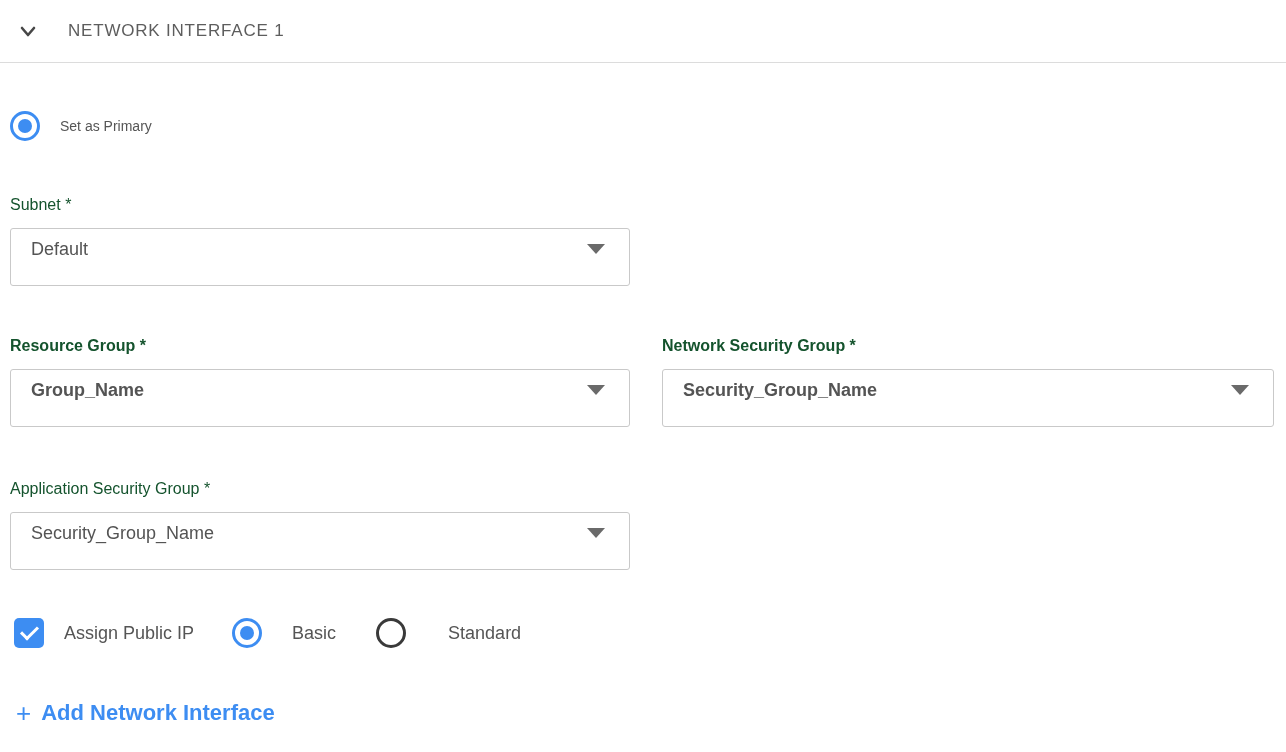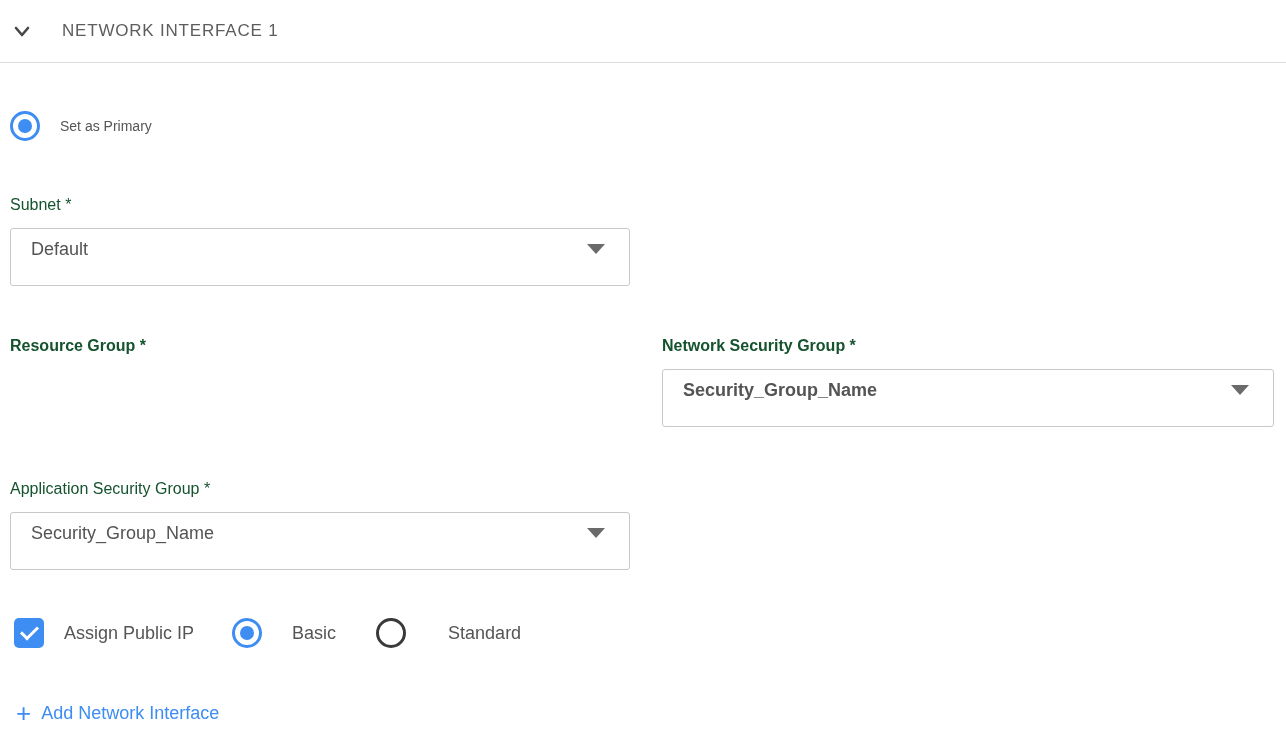--- a/index.html
+++ b/index.html
@@ -8,21 +8,21 @@
     width: 1286px; height: 752px;
     background: #ffffff;
     font-family: "Liberation Sans", sans-serif;
     color: #555555;
     overflow: hidden;
   }
 
   
   .section-header {
     display: flex; align-items: center;
-    padding: 14px 0 0 12px;
+    padding: 14px 0 0 18px;
     height: 48px;
   }
   .chevron {
     width: 20px; height: 20px;
     cursor: pointer;
     flex: 0 0 auto;
   }
   .section-title {
     margin-left: 30px;
     font-size: 17px;
@@ -150,22 +150,22 @@
     width: fit-content;
   }
   .plus-icon {
     font-size: 26px;
     font-weight: 400;
     color: #3d8df2;
     line-height: 26px;
   }
   .add-link-label {
     margin-left: 10px;
-    font-size: 18px;
-    font-weight: 400;
+    font-size: 22px;
+    font-weight: 700;
     color: #3d8df2;
   }
 </style>
 </head>
 <body>
 
 <div class="section-header">
   <svg class="chevron" viewBox="0 0 20 20">
     <polyline points="4,7 10,14 16,7" fill="none" stroke="#474747" stroke-width="2.6" stroke-linecap="round" stroke-linejoin="round"></polyline>
   </svg>
@@ -184,20 +184,24 @@
     <div class="field-label">Subnet *</div>
     <div class="dropdown w-left">
       <span class="dropdown-value">Default</span>
       <span class="caret"></span>
     </div>
   </div>
 
   <div class="two-col">
     <div class="col-left">
       <div class="field-label">Resource Group *</div>
+      <div class="dropdown w-left">
+        <span class="dropdown-value">Group_Name</span>
+        <span class="caret"></span>
+      </div>
     </div>
     <div class="col-right">
       <div class="field-label">Network Security Group *</div>
       <div class="dropdown w-right">
         <span class="dropdown-value">Security_Group_Name</span>
         <span class="caret"></span>
       </div>
     </div>
   </div>
 

